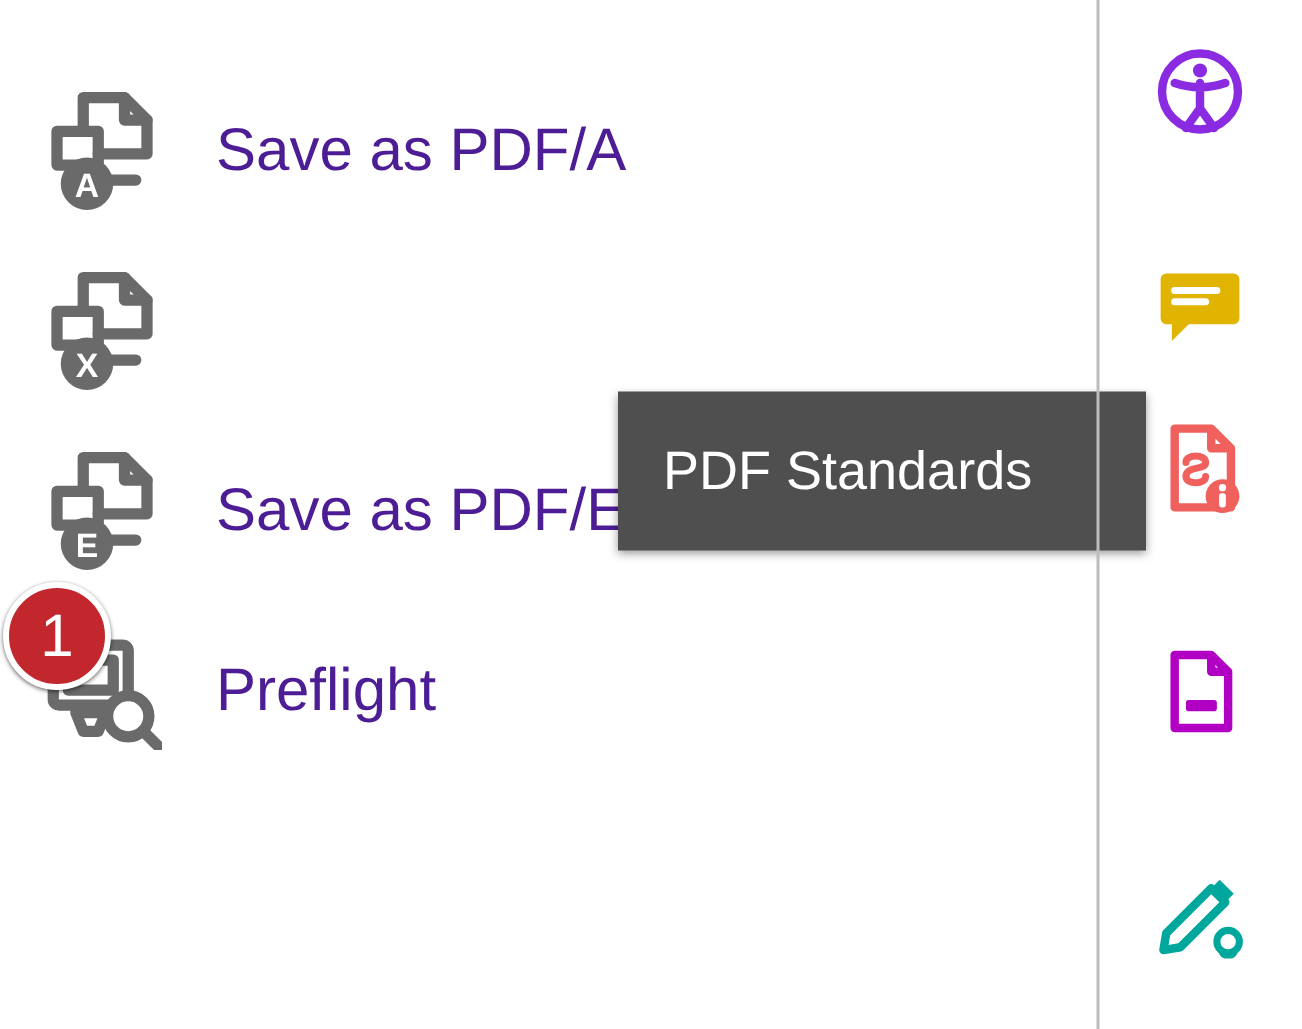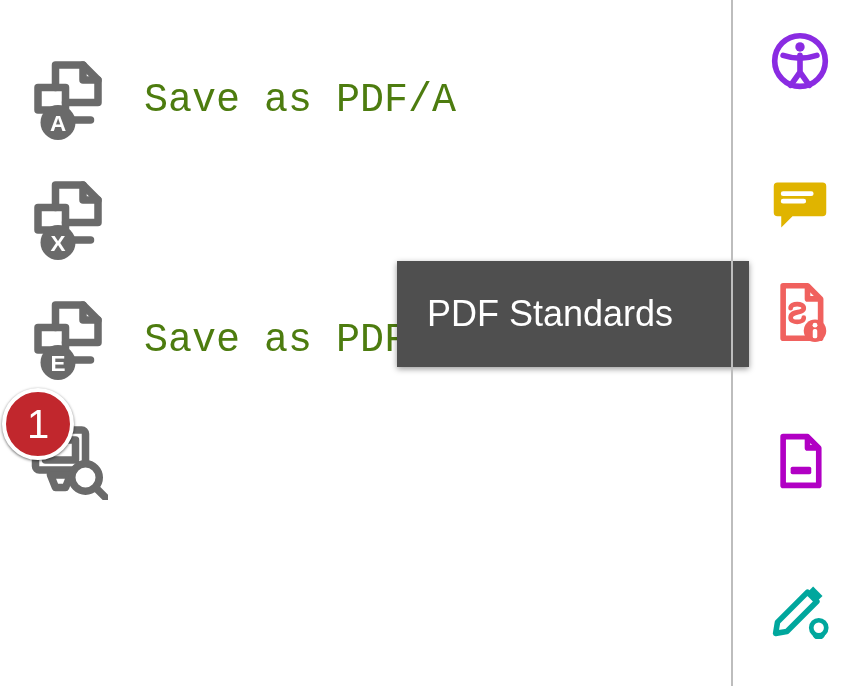--- a/index.html
+++ b/index.html
@@ -3,32 +3,32 @@
 <meta charset="utf-8">
 <style>
   html,body{margin:0;padding:0;width:868px;height:686px;overflow:hidden;
     font-family:"Segoe UI",Arial,sans-serif;background:#fff;}
   .canvas{position:relative;width:868px;height:686px;}
 
   
   .tools{position:absolute;left:28px;top:40px;width:720px;}
   .tool-item{display:flex;align-items:center;height:120px;cursor:pointer;}
   .tool-item .icon{width:80px;height:80px;margin-right:36px;flex:0 0 auto;}
-  .tool-item .label{font-size:40px;color:#4d7c0f;font-family:Liberation Mono, monospace;}
+  .tool-item .label{font-size:40px;color:#4c1d95;}
 
   
   .rail-sep{position:absolute;left:731px;top:0;width:0;height:686px;
     border-left:2px solid #bdbdbd;}
   .rail{position:absolute;left:731px;top:0;width:137px;height:686px;}
   .rail-btn{position:absolute;left:0;width:137px;height:110px;
     display:flex;align-items:center;justify-content:center;cursor:pointer;}
   .rail-btn svg{width:60px;height:60px;}
 
   
-  .tooltip{position:absolute;left:397px;top:261px;width:352px;height:106px;
+  .tooltip{position:absolute;left:412px;top:261px;width:352px;height:106px;
     background:#4f4f4f;color:#fff;font-size:36px;display:flex;
     align-items:center;padding-left:30px;box-sizing:border-box;
     box-shadow:0 2px 6px rgba(0,0,0,0.4);}
 
   
   .badge{position:absolute;left:2px;top:388px;width:64px;height:64px;
     border-radius:50%;background:#c1272d;border:4px solid #fff;
     box-shadow:0 0 0 2px #000 inset;display:flex;align-items:center;
     justify-content:center;color:#fff;font-size:40px;font-weight:400;
     box-shadow:0 1px 3px rgba(0,0,0,.6);}
@@ -94,20 +94,21 @@
             <rect x="6" y="8" width="40" height="32" rx="3"></rect>
             <rect x="14" y="16" width="24" height="16"></rect>
             <path d="M18 44h16l-4 10H22z"></path>
           </g>
           <g>
             <circle cx="46" cy="46" r="11" fill="#fff" stroke="#6a6a6a" stroke-width="6"></circle>
             <path d="M54 54l8 8" stroke="#6a6a6a" stroke-width="6" stroke-linecap="round"></path>
           </g>
         </svg>
       </span>
+      <span class="label">Preflight</span>
     </div>
 
   </div>
 
   <div class="tooltip">
     <span>PDF Standards</span>
   </div>
 
   <div class="badge">
     <span>1</span>

